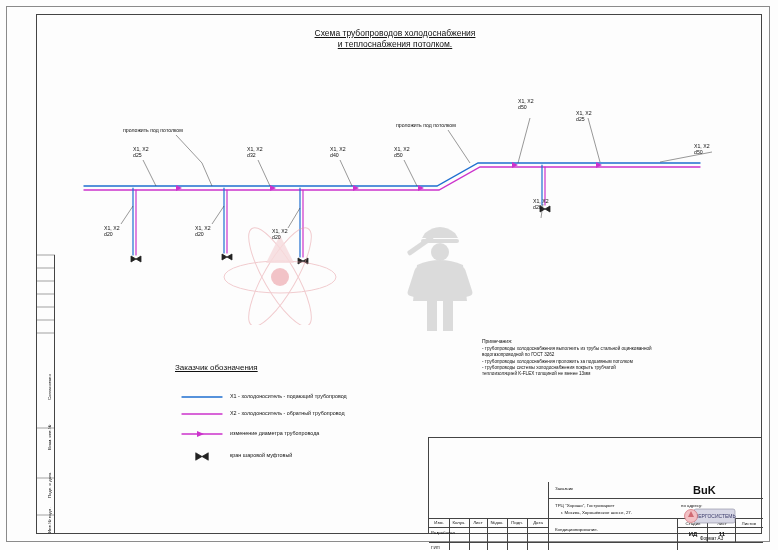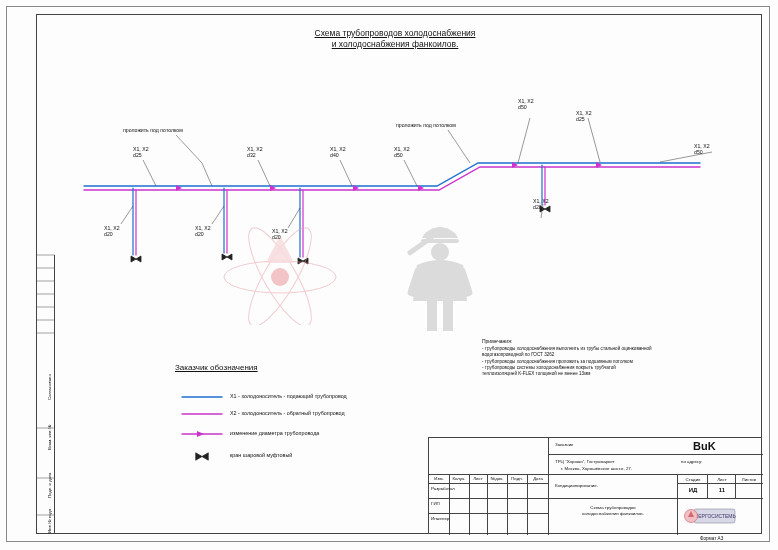--- a/index.html
+++ b/index.html
@@ -21,41 +21,41 @@
   .notes{position:absolute;left:482px;top:338px;width:250px;font-size:4.6px;color:#111;line-height:6.2px;}
   .notes .hdr{font-size:5px;margin-bottom:2px;}
   
   .legend-title{position:absolute;left:175px;top:363px;font-size:8px;color:#111;text-decoration:underline;}
   .legend-row{position:absolute;font-size:5.4px;color:#111;}
   
   .vstrip{position:absolute;left:37px;top:255px;width:18px;height:278px;border-right:1px solid #444;box-sizing:border-box;}
   .vtxt{position:absolute;font-size:4.3px;color:#111;transform:rotate(-90deg);transform-origin:left top;white-space:nowrap;}
   
   .stamp{position:absolute;left:428px;top:437px;width:334px;height:97px;border:1px solid #444;box-sizing:border-box;font-size:4.4px;color:#111;}
-  .stamp .cell{position:absolute;box-sizing:border-box;}
+  .stamp .cell{position:absolute;box-sizing:border-box;margin-top:44px;}
   .bt{border-top:1px solid #444;}
   .bl{border-left:1px solid #444;}
   .pad{padding:1px 2px;}
   .fmt{position:absolute;left:700px;top:536px;font-size:4.6px;color:#111;}
   .logo-stamp{position:absolute;left:684px;top:508px;width:52px;height:18px;}
   .center{text-align:center;}
   .b{font-weight:bold;}
   .big-code{font-size:11px;}
 </style>
 </head>
 <body>
 
 <div id="sheet">
 
   <div class="frame-outer"></div>
   <div class="frame-inner"></div>
 
   <div class="title-main">
     <u>Схема трубопроводов холодоснабжения</u><br>
-    <u>и холодоснабжения фанкоилов.</u>
+    <u>и теплоснабжения потолком.</u>
   </div>
 
   <svg class="dwg" viewBox="0 0 778 550">
 
     <g stroke-linecap="round" fill="none">
 
       <path d="M84 186 L437 186 L478 163 L700 163" stroke="#1f6fd0" stroke-width="1.4"></path>
 
       <path d="M84 190 L439 190 L480 167 L700 167" stroke="#cc33cc" stroke-width="1.4"></path>
 

